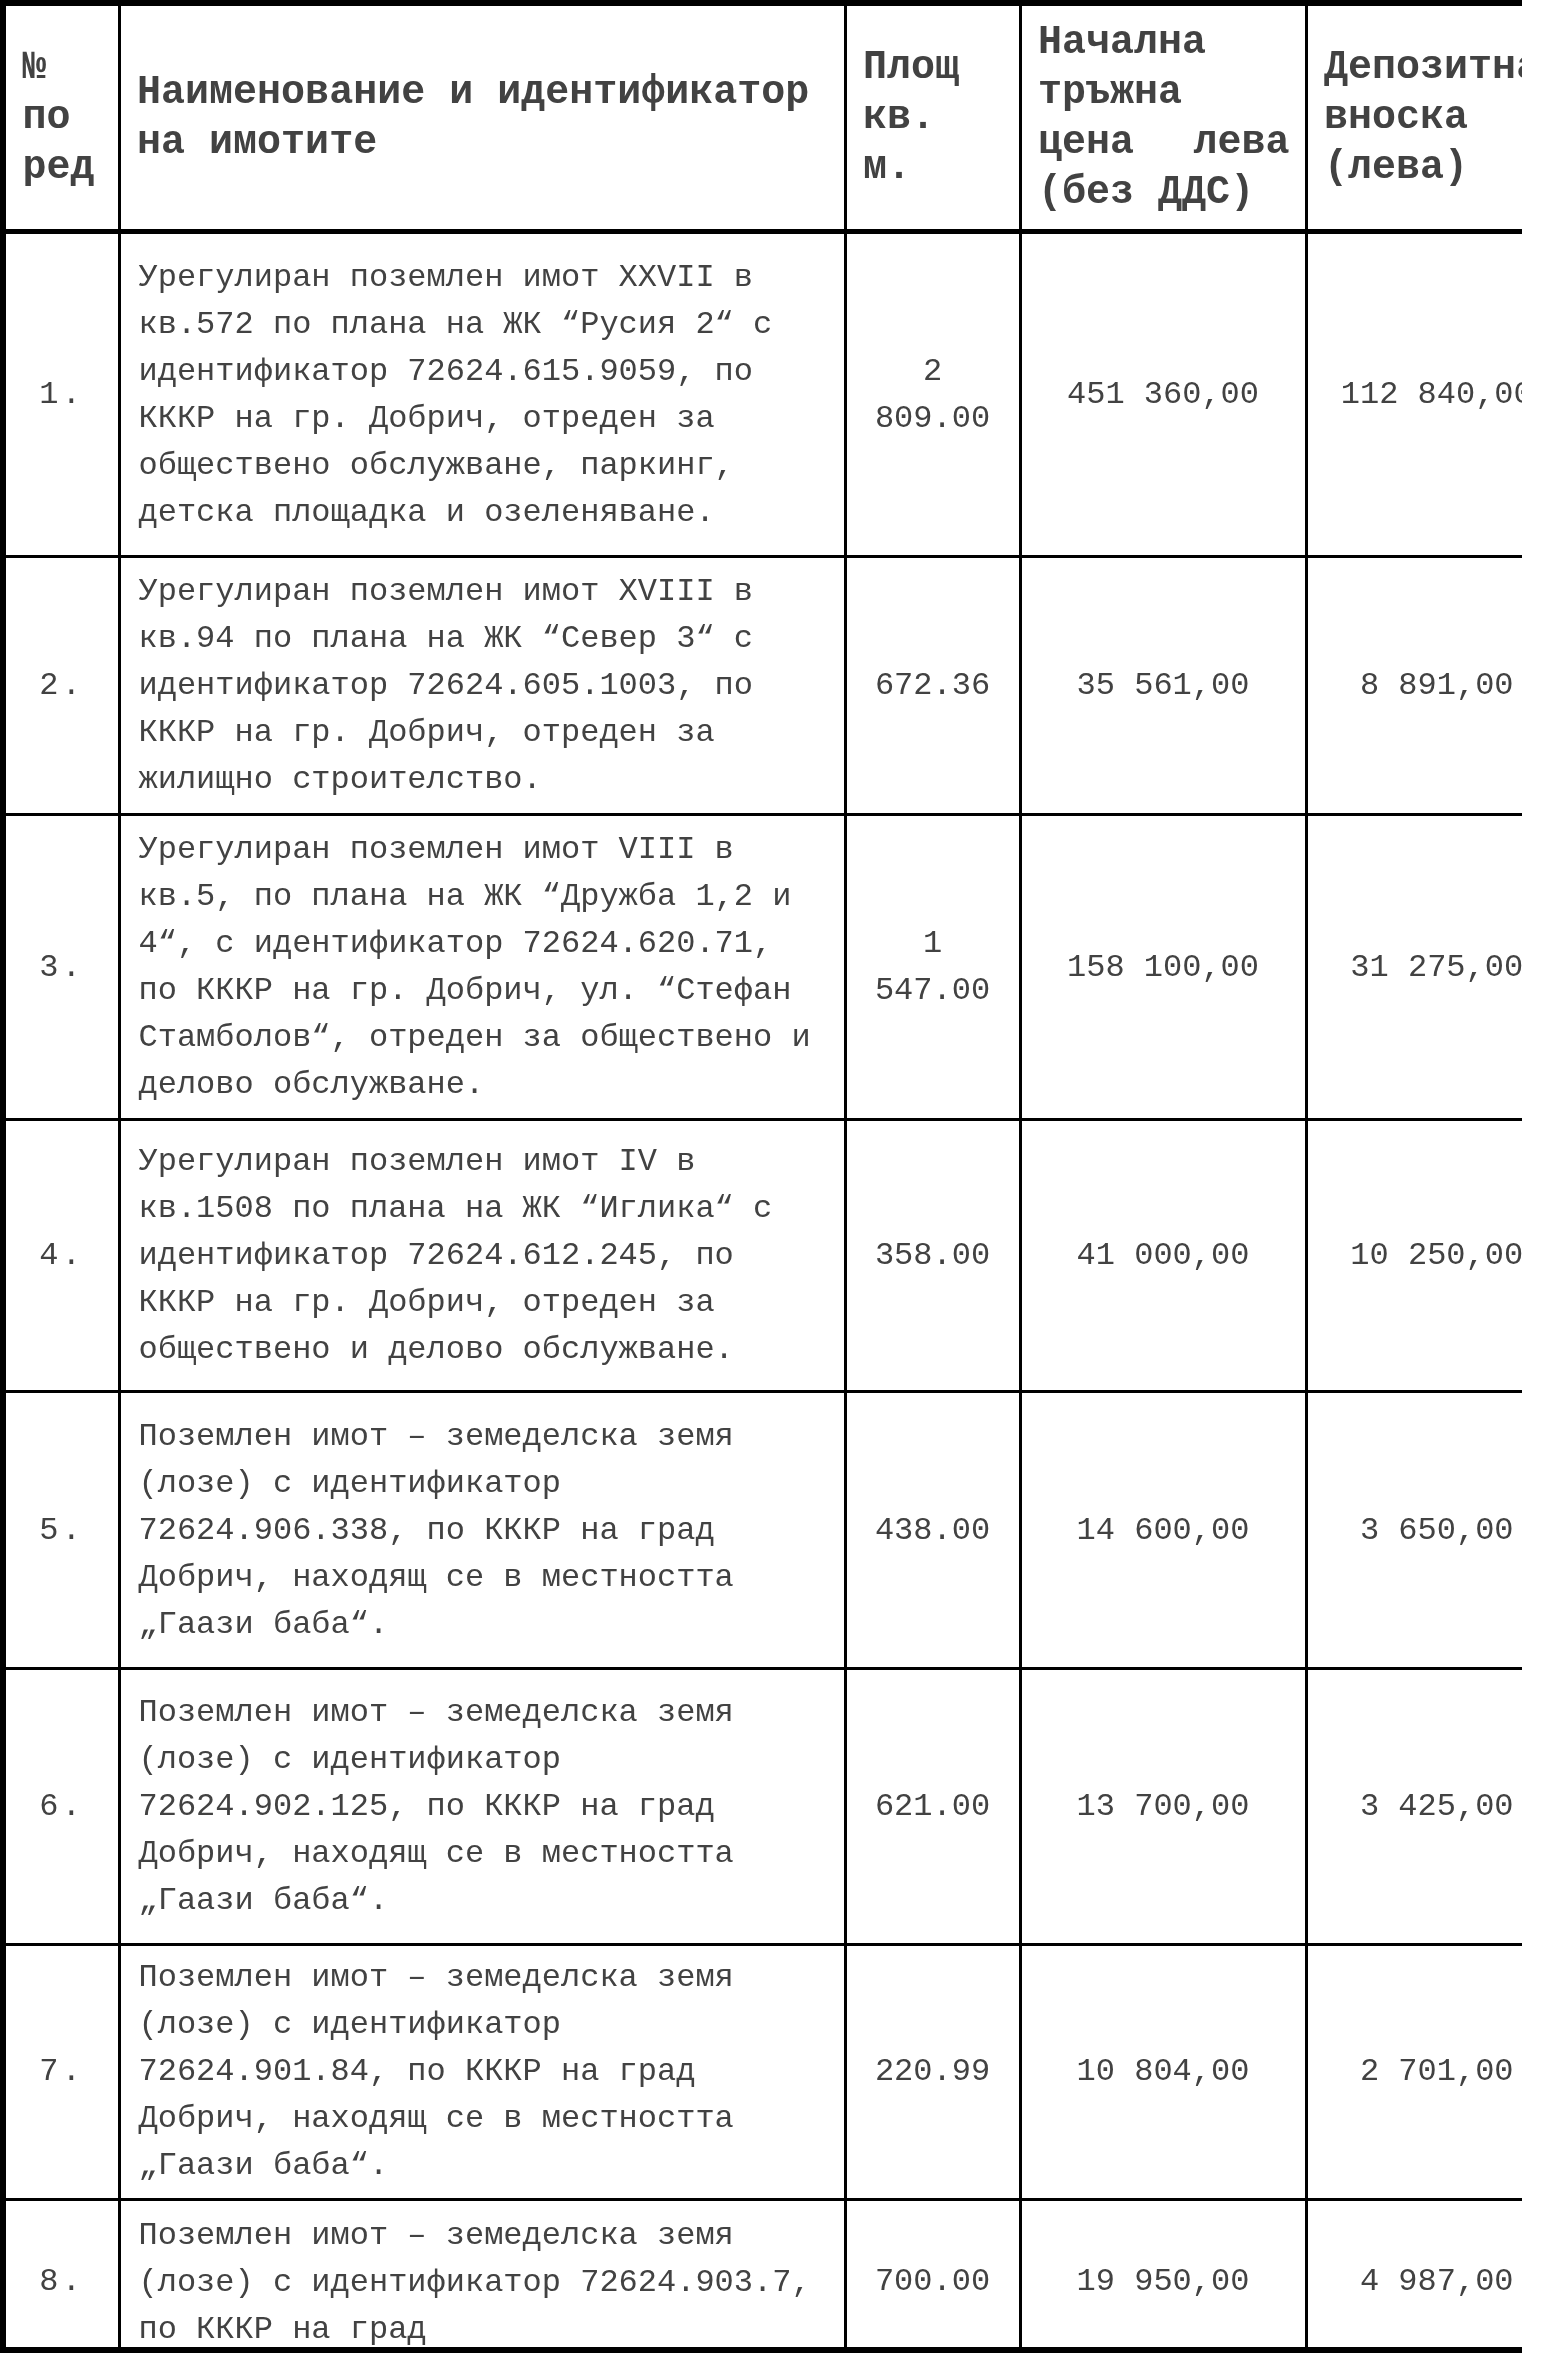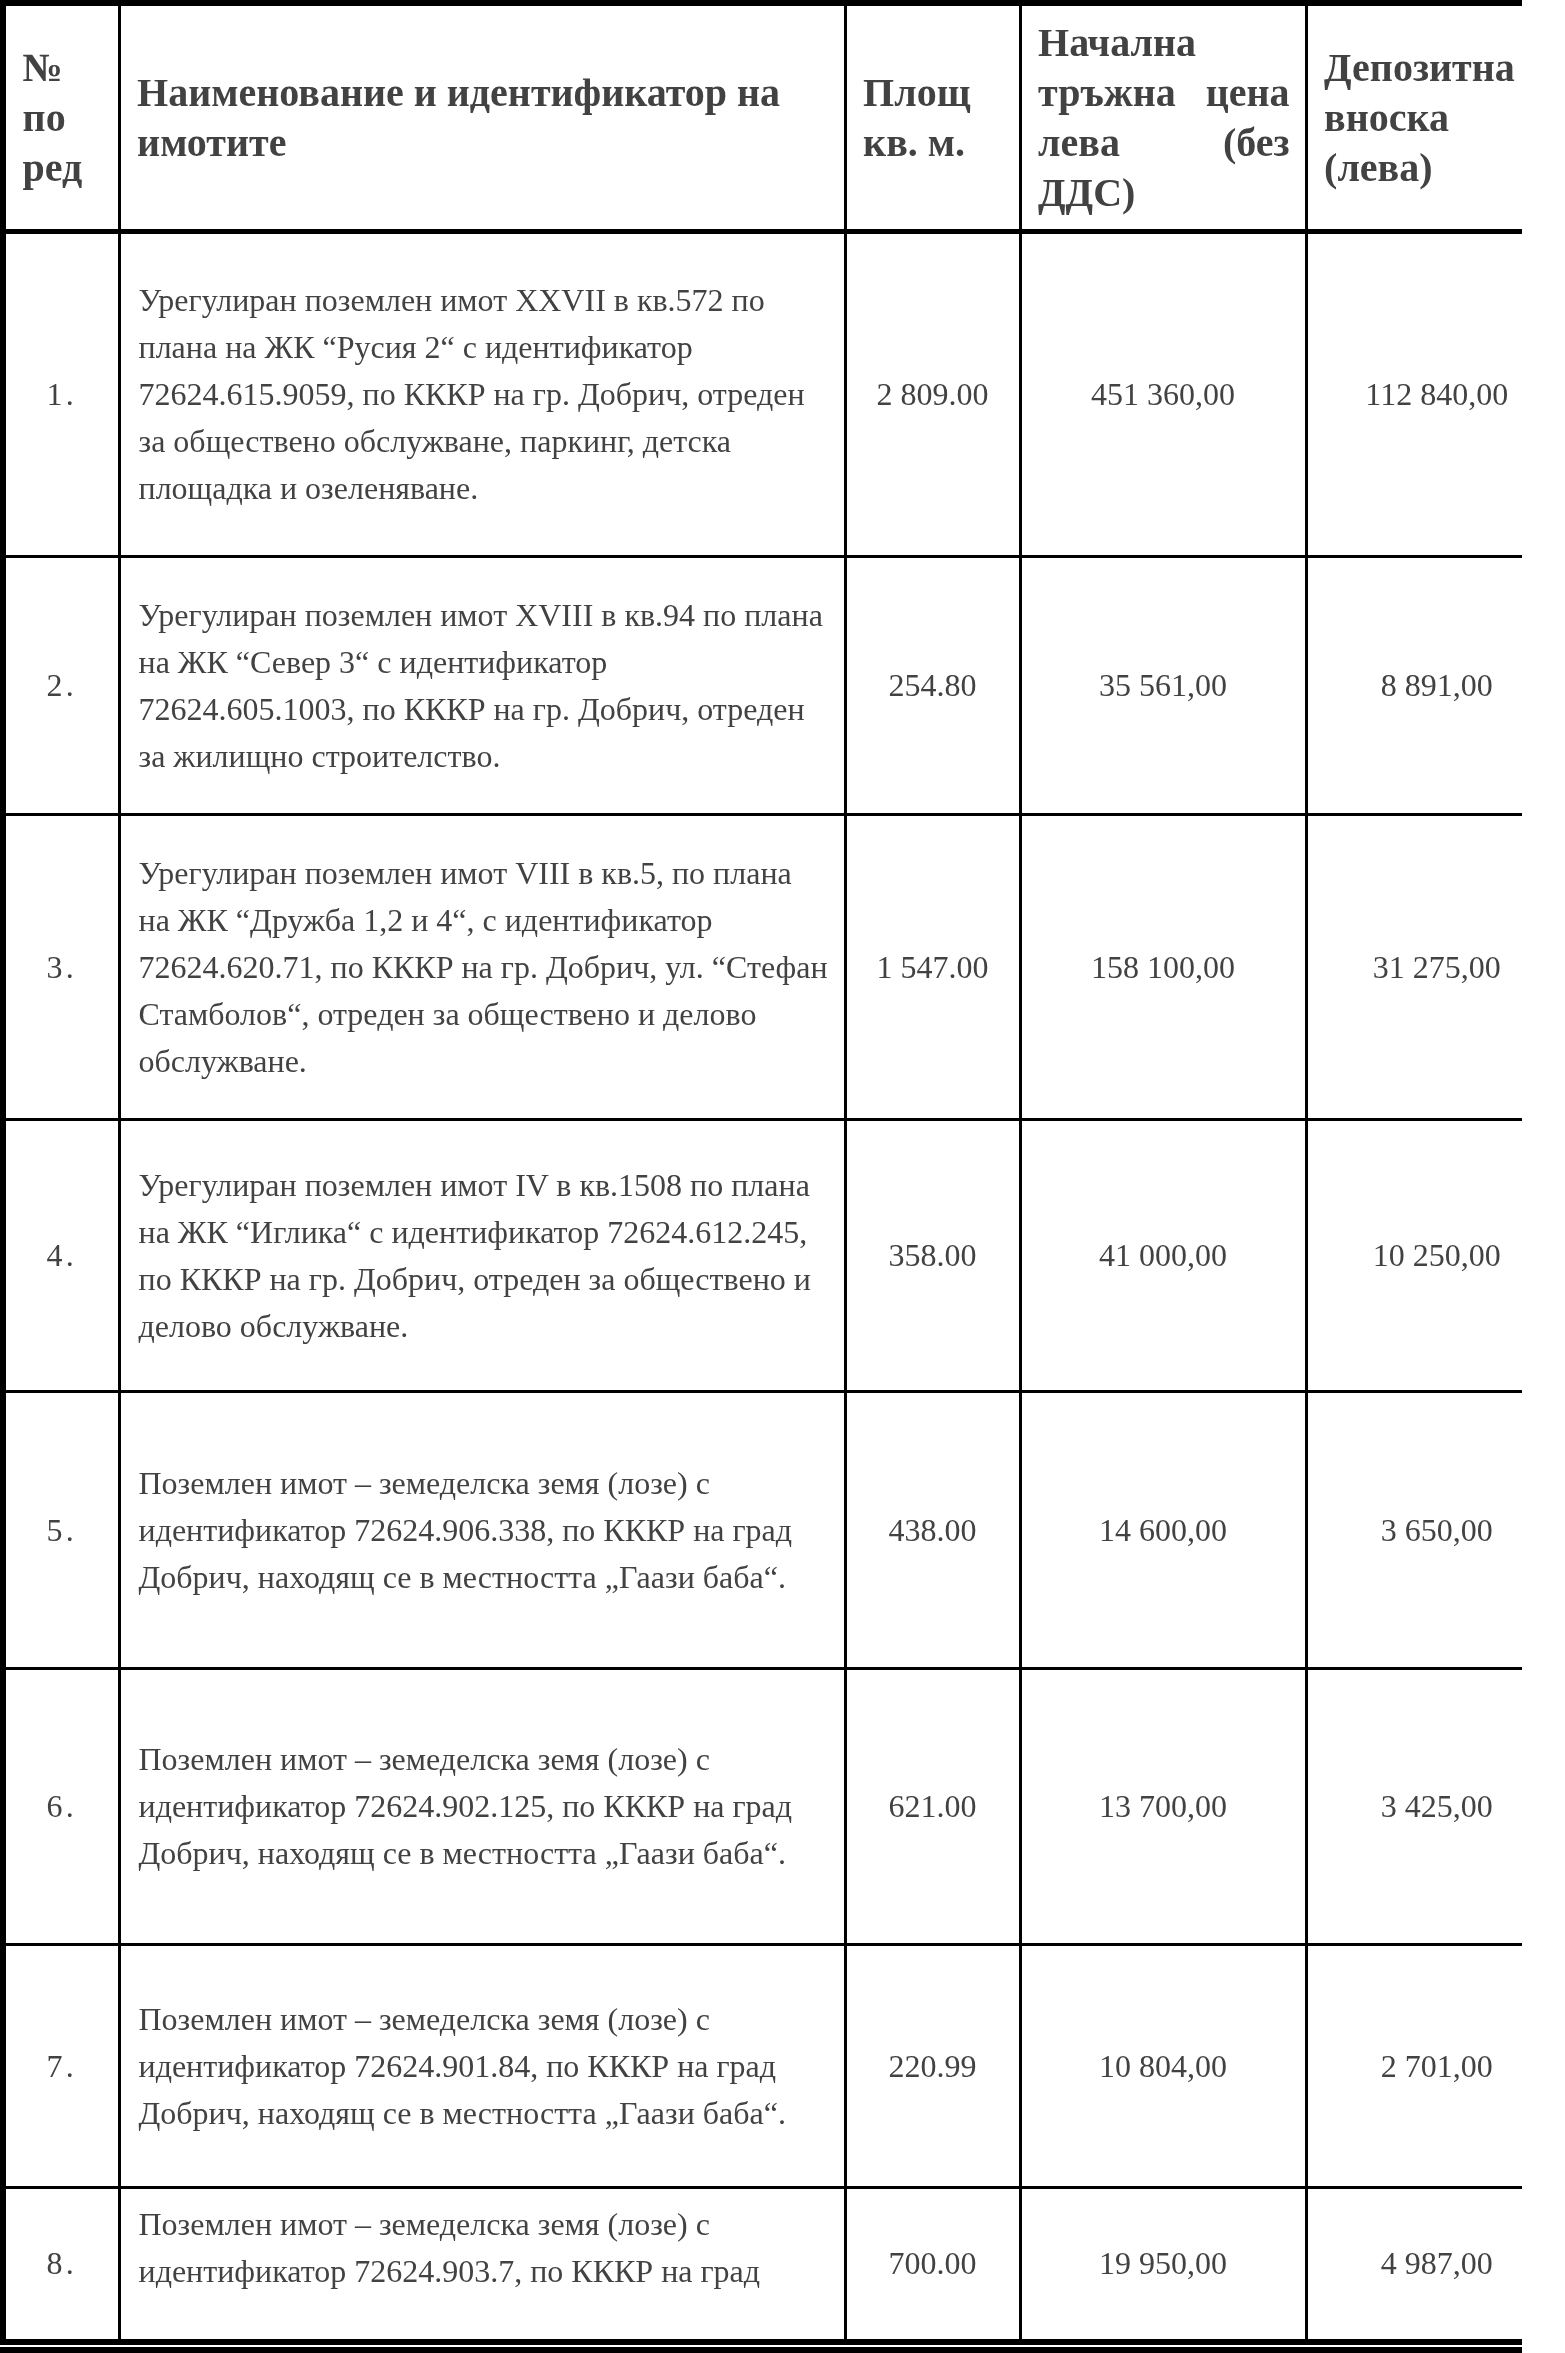--- a/index.html
+++ b/index.html
@@ -2,21 +2,21 @@
 <html lang="bg" style="font-size:13.3px"><head>
 <meta charset="utf-8">
 <style>
   html,body{margin:0;padding:0;background:#ffffff;}
   #page{
     position:relative;
     width:1522px;
     height:2354px;
     background:#ffffff;
     overflow:hidden;
-    font-family:Liberation Serif, serif;
+    font-family:Liberation Mono, monospace;
     color:#424242;
   }
   table#property-table{
     table-layout:fixed;
     width:1565px;
     border-collapse:collapse;
     border:6.6px solid #000;
   }
   col.c-no{width:116px;}
   col.c-name{width:726px;}
@@ -102,21 +102,21 @@
       <tr>
         <td class="cell-no">1.</td>
         <td class="cell-name">Урегулиран поземлен имот XXVII в кв.572 по плана на ЖК “Русия 2“ с идентификатор 72624.615.9059, по КККР на гр. Добрич, отреден за обществено обслужване, паркинг, детска площадка и озеленяване.</td>
         <td class="cell-area">2 809.00</td>
         <td class="cell-price">451 360,00</td>
         <td class="cell-deposit">112 840,00</td>
       </tr>
       <tr>
         <td class="cell-no">2.</td>
         <td class="cell-name">Урегулиран поземлен имот XVIII в кв.94 по плана на ЖК “Север 3“ с идентификатор 72624.605.1003, по КККР на гр. Добрич, отреден за жилищно строителство.</td>
-        <td class="cell-area">254.80</td>
+        <td class="cell-area">672.36</td>
         <td class="cell-price">35 561,00</td>
         <td class="cell-deposit">8 891,00</td>
       </tr>
       <tr>
         <td class="cell-no">3.</td>
         <td class="cell-name">Урегулиран поземлен имот VIII в кв.5, по плана на ЖК “Дружба 1,2 и 4“, с идентификатор 72624.620.71, по КККР на гр. Добрич, ул. “Стефан Стамболов“, отреден за обществено и делово обслужване.</td>
         <td class="cell-area">1 547.00</td>
         <td class="cell-price">158 100,00</td>
         <td class="cell-deposit">31 275,00</td>
       </tr>

